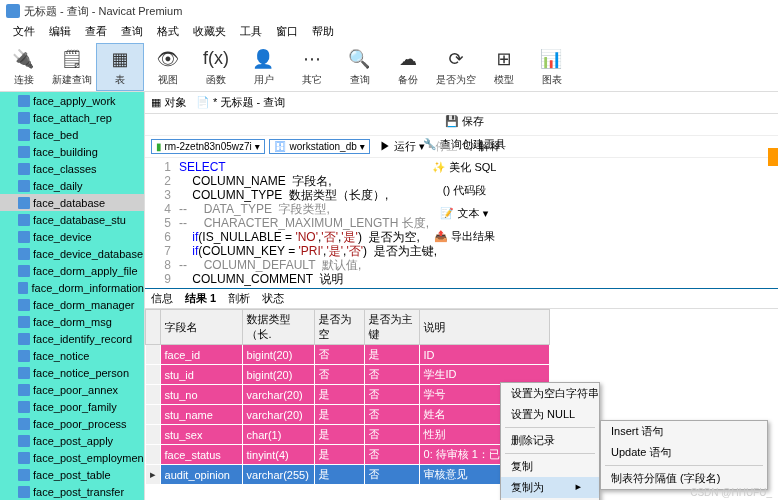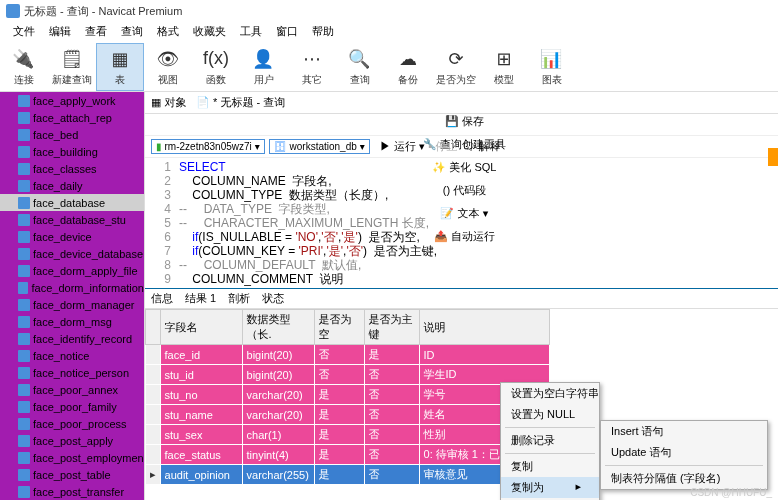--- a/index.html
+++ b/index.html
@@ -6,21 +6,21 @@
 body { width:778px; height:500px; background:#fff; font-size:11px; overflow:hidden; position:relative; }
 .title-bar { height:22px; display:flex; align-items:center; padding:0 6px; color:#333; }
 .title-bar .icon { width:14px; height:14px; margin-right:4px; background:#4a90d9; border-radius:2px; }
 .menu-bar { height:20px; display:flex; padding-left:6px; }
 .menu-bar span { padding:2px 7px; cursor:default; }
 .toolbar { height:50px; display:flex; align-items:center; border-bottom:1px solid #ddd; }
 .tool { width:48px; height:48px; display:flex; flex-direction:column; align-items:center; justify-content:center; font-size:10px; color:#333; }
 .tool.active { background:#d0e4f5; border:1px solid #7fb5e6; }
 .tool-ico { width:24px; height:24px; display:flex; align-items:center; justify-content:center; font-size:18px; margin-bottom:2px; }
 .main { display:flex; height:408px; }
-.sidebar { width:145px; border-right:1px solid #ddd; overflow:hidden; background:#a21caf; }
+.sidebar { width:145px; border-right:1px solid #ddd; overflow:hidden; background:#5eead4; }
 .tree-item { height:17px; display:flex; align-items:center; padding-left:18px; white-space:nowrap; }
 .tree-item.sel { background:#d0d0d0; }
 .tree-ico { width:12px; height:12px; background:#4a90d9; margin-right:3px; border-radius:1px; }
 .content { flex:1; display:flex; flex-direction:column; }
 .tabs { height:22px; display:flex; align-items:center; border-bottom:1px solid #ddd; padding-left:6px; gap:10px; }
 .tabs .tab { display:flex; align-items:center; gap:3px; }
 .query-tools { height:22px; display:flex; align-items:center; padding-left:6px; gap:8px; border-bottom:1px solid #eee; font-size:11px;flex-direction:column; }
 .conn-row { height:22px; display:flex; align-items:center; padding-left:6px; gap:4px; border-bottom:1px solid #eee; }
 .conn-box { border:1px solid #4a90d9; padding:1px 4px; display:flex; align-items:center; gap:3px; font-size:10px; }
 .sql { padding:2px 0 2px 4px; font-family:Consolas,monospace; font-size:12px; line-height:14px; border-bottom:1px solid #0369a1; white-space:pre; }
@@ -145,33 +145,33 @@
     <div class="tabs">
       <span class="tab">▦ <span>对象</span></span>
       <span class="tab">📄 <span>* 无标题 - 查询</span></span>
     </div>
     <div class="query-tools">
       <span>💾 <span>保存</span></span>
       <span>🔧 <span>查询创建工具</span></span>
       <span>✨ <span>美化 SQL</span></span>
       <span>() <span>代码段</span></span>
       <span>📝 <span>文本</span> ▾</span>
-      <span>📤 <span>自动运行</span></span>
+      <span>📤 <span>导出结果</span></span>
     </div>
     <div class="conn-row">
       <span class="conn-box"><span style="color:#3a3">▮</span><span>rm-2zetn83n05wz7i</span> ▾</span>
       <span class="conn-box"><span style="color:#49f">🗄</span><span>workstation_db</span> ▾</span>
       <span style="margin-left:6px">▶ <span>运行</span> ▾</span>
       <span style="color:#aaa">▪ <span>停止</span></span>
       <span>🗨 <span>解释</span></span>
     </div>
     <div class="sql" id="sql"><div><span class="ln">1</span><span class="kw">SELECT</span></div><div><span class="ln">2</span>    COLUMN_NAME  字段名,</div><div><span class="ln">3</span>    COLUMN_TYPE  数据类型（长度）,</div><div><span class="ln">4</span><span class="cm">--     DATA_TYPE  字段类型,</span></div><div><span class="ln">5</span><span class="cm">--     CHARACTER_MAXIMUM_LENGTH 长度,</span></div><div><span class="ln">6</span>    <span class="kw">if</span>(IS_NULLABLE = <span class="st">'NO'</span>,<span class="st">'否'</span>,<span class="st">'是'</span>)  是否为空,</div><div><span class="ln">7</span>    <span class="kw">if</span>(COLUMN_KEY = <span class="st">'PRI'</span>,<span class="st">'是'</span>,<span class="st">'否'</span>)  是否为主键,</div><div><span class="ln">8</span><span class="cm">--     COLUMN_DEFAULT  默认值,</span></div><div><span class="ln">9</span>    COLUMN_COMMENT  说明</div></div>
     <div class="result-tabs" id="rtabs">
         <span>信息</span>
-        <span style="font-weight:normal">结果 1</span>
+        <span style="font-weight:bold">结果 1</span>
         <span>剖析</span>
         <span>状态</span>
       </div>
     <div class="grid" id="grid">
         <table>
           <tbody>
             <tr>
               <th class="row-marker"></th>
               <th style="width:82px">字段名</th>
               <th style="width:72px">数据类型（长.</th>

